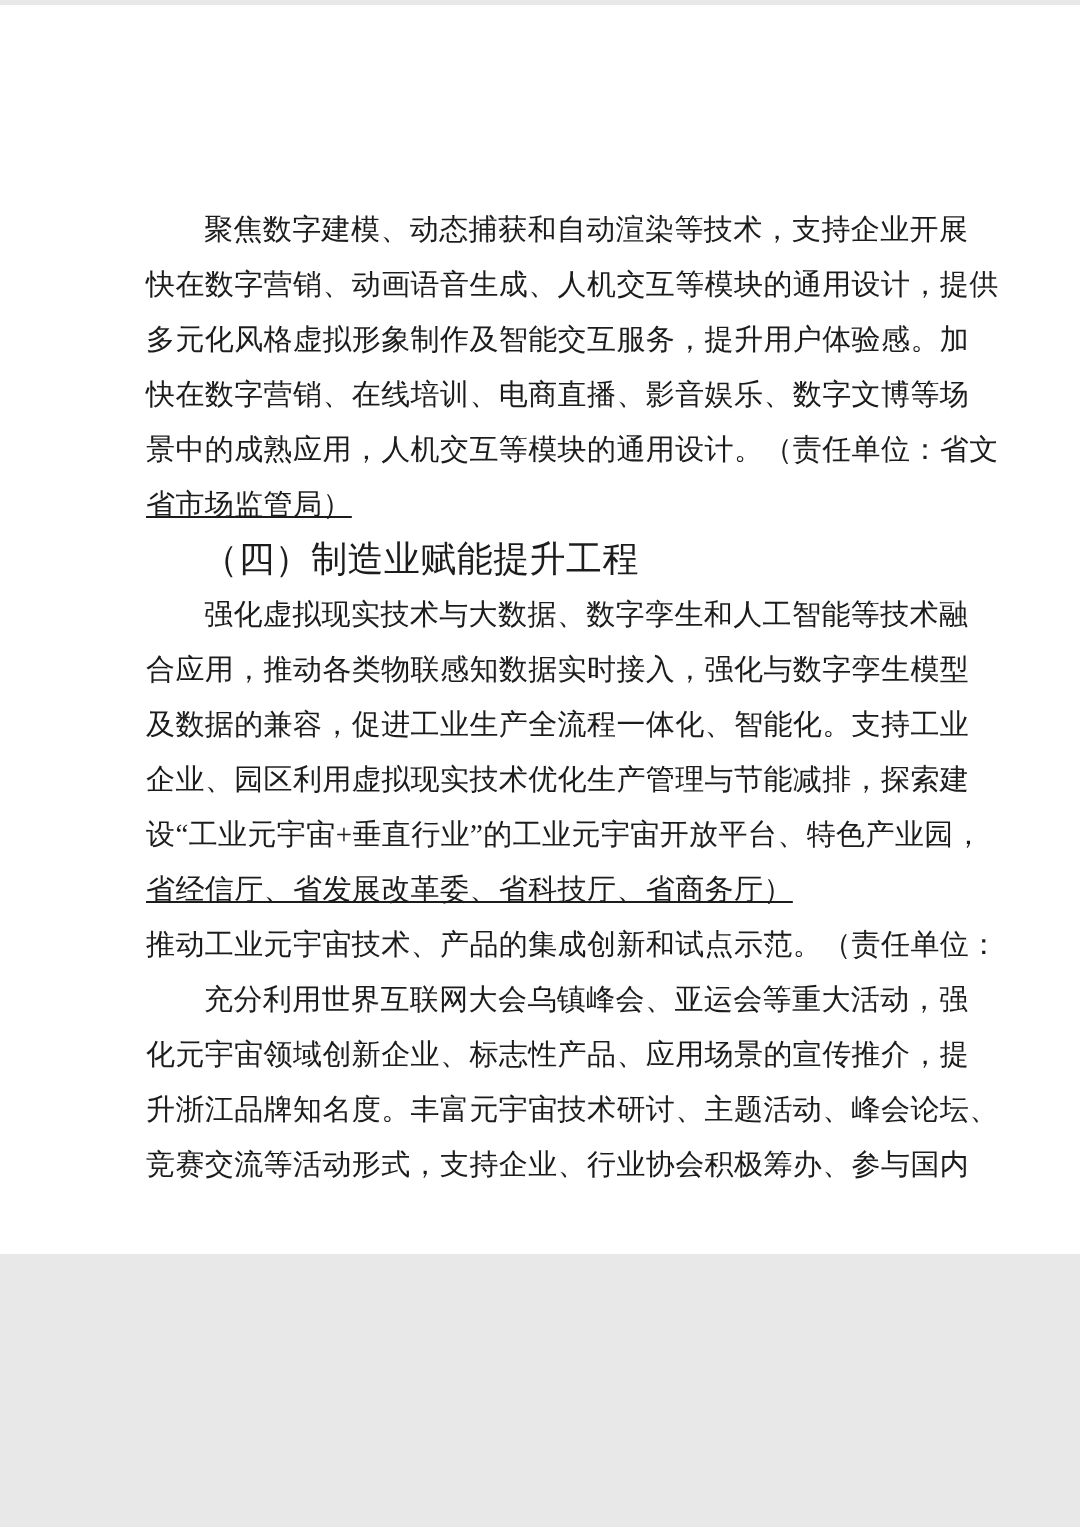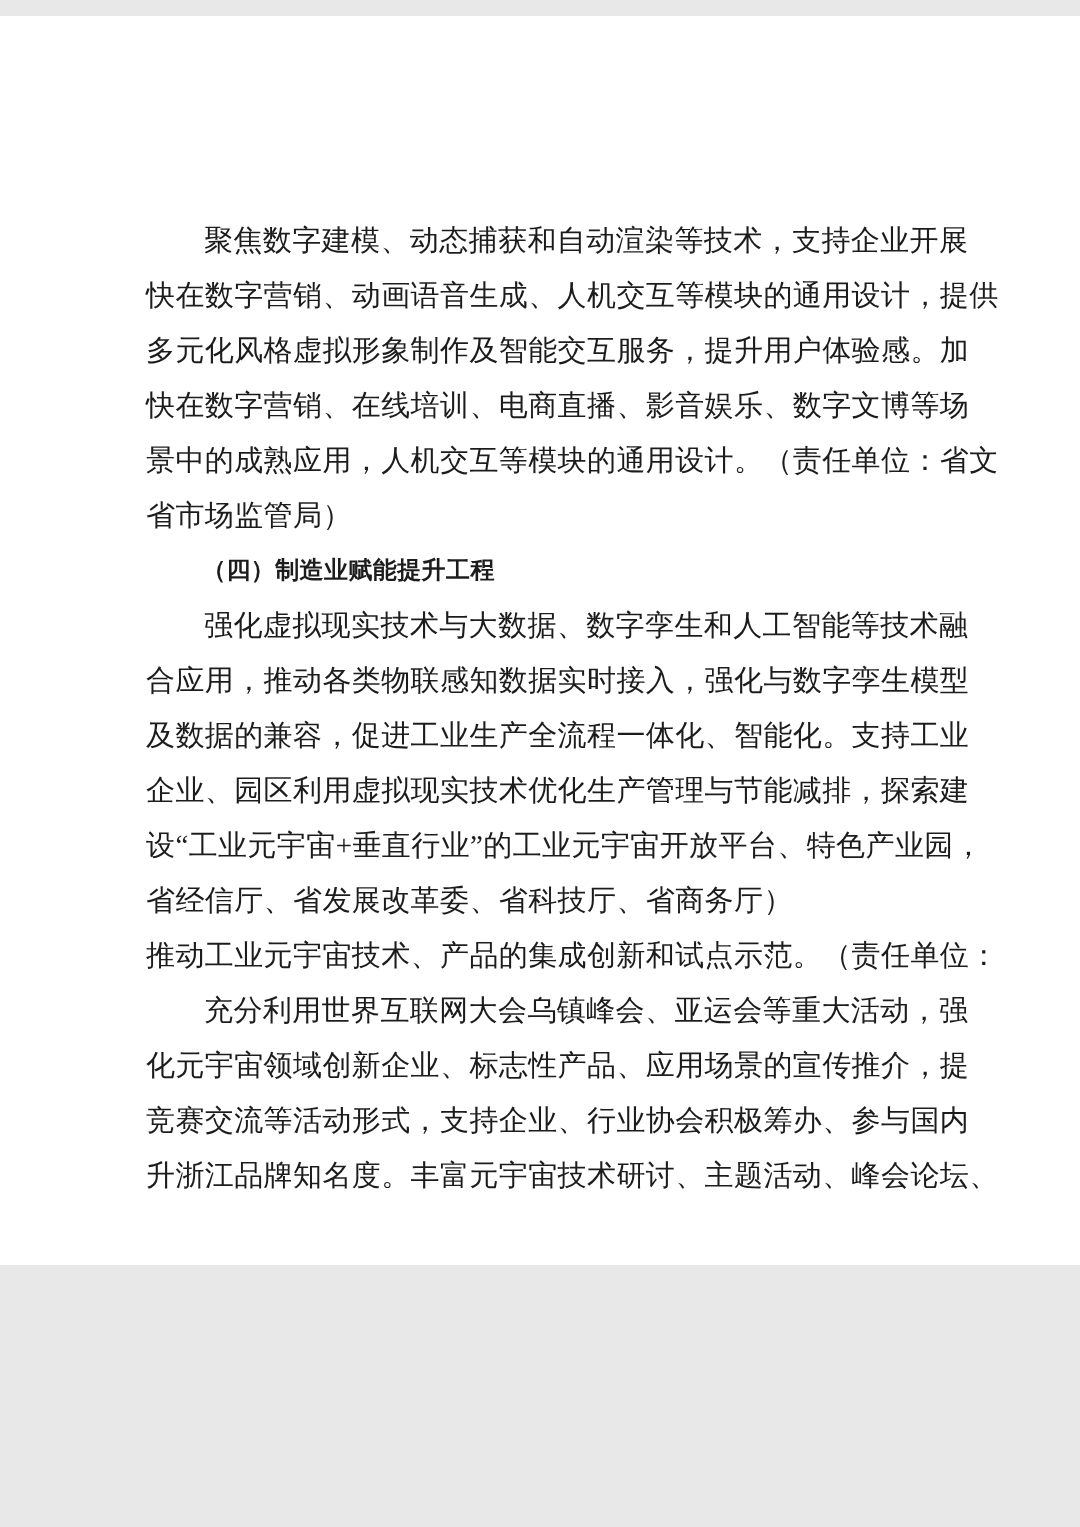--- a/index.html
+++ b/index.html
@@ -1,21 +1,21 @@
 <!DOCTYPE html>
 <html><head>
 <meta charset="utf-8">
 <style>
   * { margin: 0; padding: 0; box-sizing: border-box; }
   html, body { background: #e8e8e8; }
   .page {
     position: relative;
     width: 1080px;
     height: 1249px;
-    margin: 16px auto;
+    margin: 5px auto;
     background: #ffffff;
     overflow: hidden;
     font-family: "Liberation Serif", "DejaVu Serif", serif;
     color: #1c1c1c;
   }
   .text-block {
     position: absolute;
     left: 146px;
     top: 197px;
     width: 800px;
@@ -27,27 +27,28 @@
     white-space: nowrap;
     letter-spacing: 0.4px;
   }
   .fill {
     text-align: justify;
     text-align-last: justify;
   }
   .end {
     text-align: center;
     text-align-last: left;
+    text-decoration: underline;
   }
   .first {
     text-indent: 58px;
   }
   .heading {
-    font-weight: bold;
-    font-size: 24px;
+    font-weight: normal;
+    font-size: 36px;
     text-indent: 56px;
     text-align: left;
     text-align-last: left;
   }
   .footer {
     position: absolute;
     left: 146px;
     top: 1341px;
     font-size: 29px;
     line-height: 55px;
@@ -75,19 +76,19 @@
     <div class="line fill">合应用，推动各类物联感知数据实时接入，强化与数字孪生模型</div>
     <div class="line fill">及数据的兼容，促进工业生产全流程一体化、智能化。支持工业</div>
     <div class="line fill">企业、园区利用虚拟现实技术优化生产管理与节能减排，探索建</div>
     <div class="line fill">设“工业元宇宙+垂直行业”的工业元宇宙开放平台、特色产业园，</div>
     <div class="line end">省经信厅、省发展改革委、省科技厅、省商务厅）</div>
     <div class="line fill">推动工业元宇宙技术、产品的集成创新和试点示范。（责任单位：</div>
 
 
     <div class="line first fill">充分利用世界互联网大会乌镇峰会、亚运会等重大活动，强</div>
     <div class="line fill">化元宇宙领域创新企业、标志性产品、应用场景的宣传推介，提</div>
+    <div class="line fill">升浙江品牌知名度。丰富元宇宙技术研讨、主题活动、峰会论坛、</div>
     <div class="line fill">竞赛交流等活动形式，支持企业、行业协会积极筹办、参与国内</div>
-    <div class="line fill">升浙江品牌知名度。丰富元宇宙技术研讨、主题活动、峰会论坛、</div>
 
   </div>
 
   <div class="footer">— 11 —</div>
 </div>
 
 </body></html>

